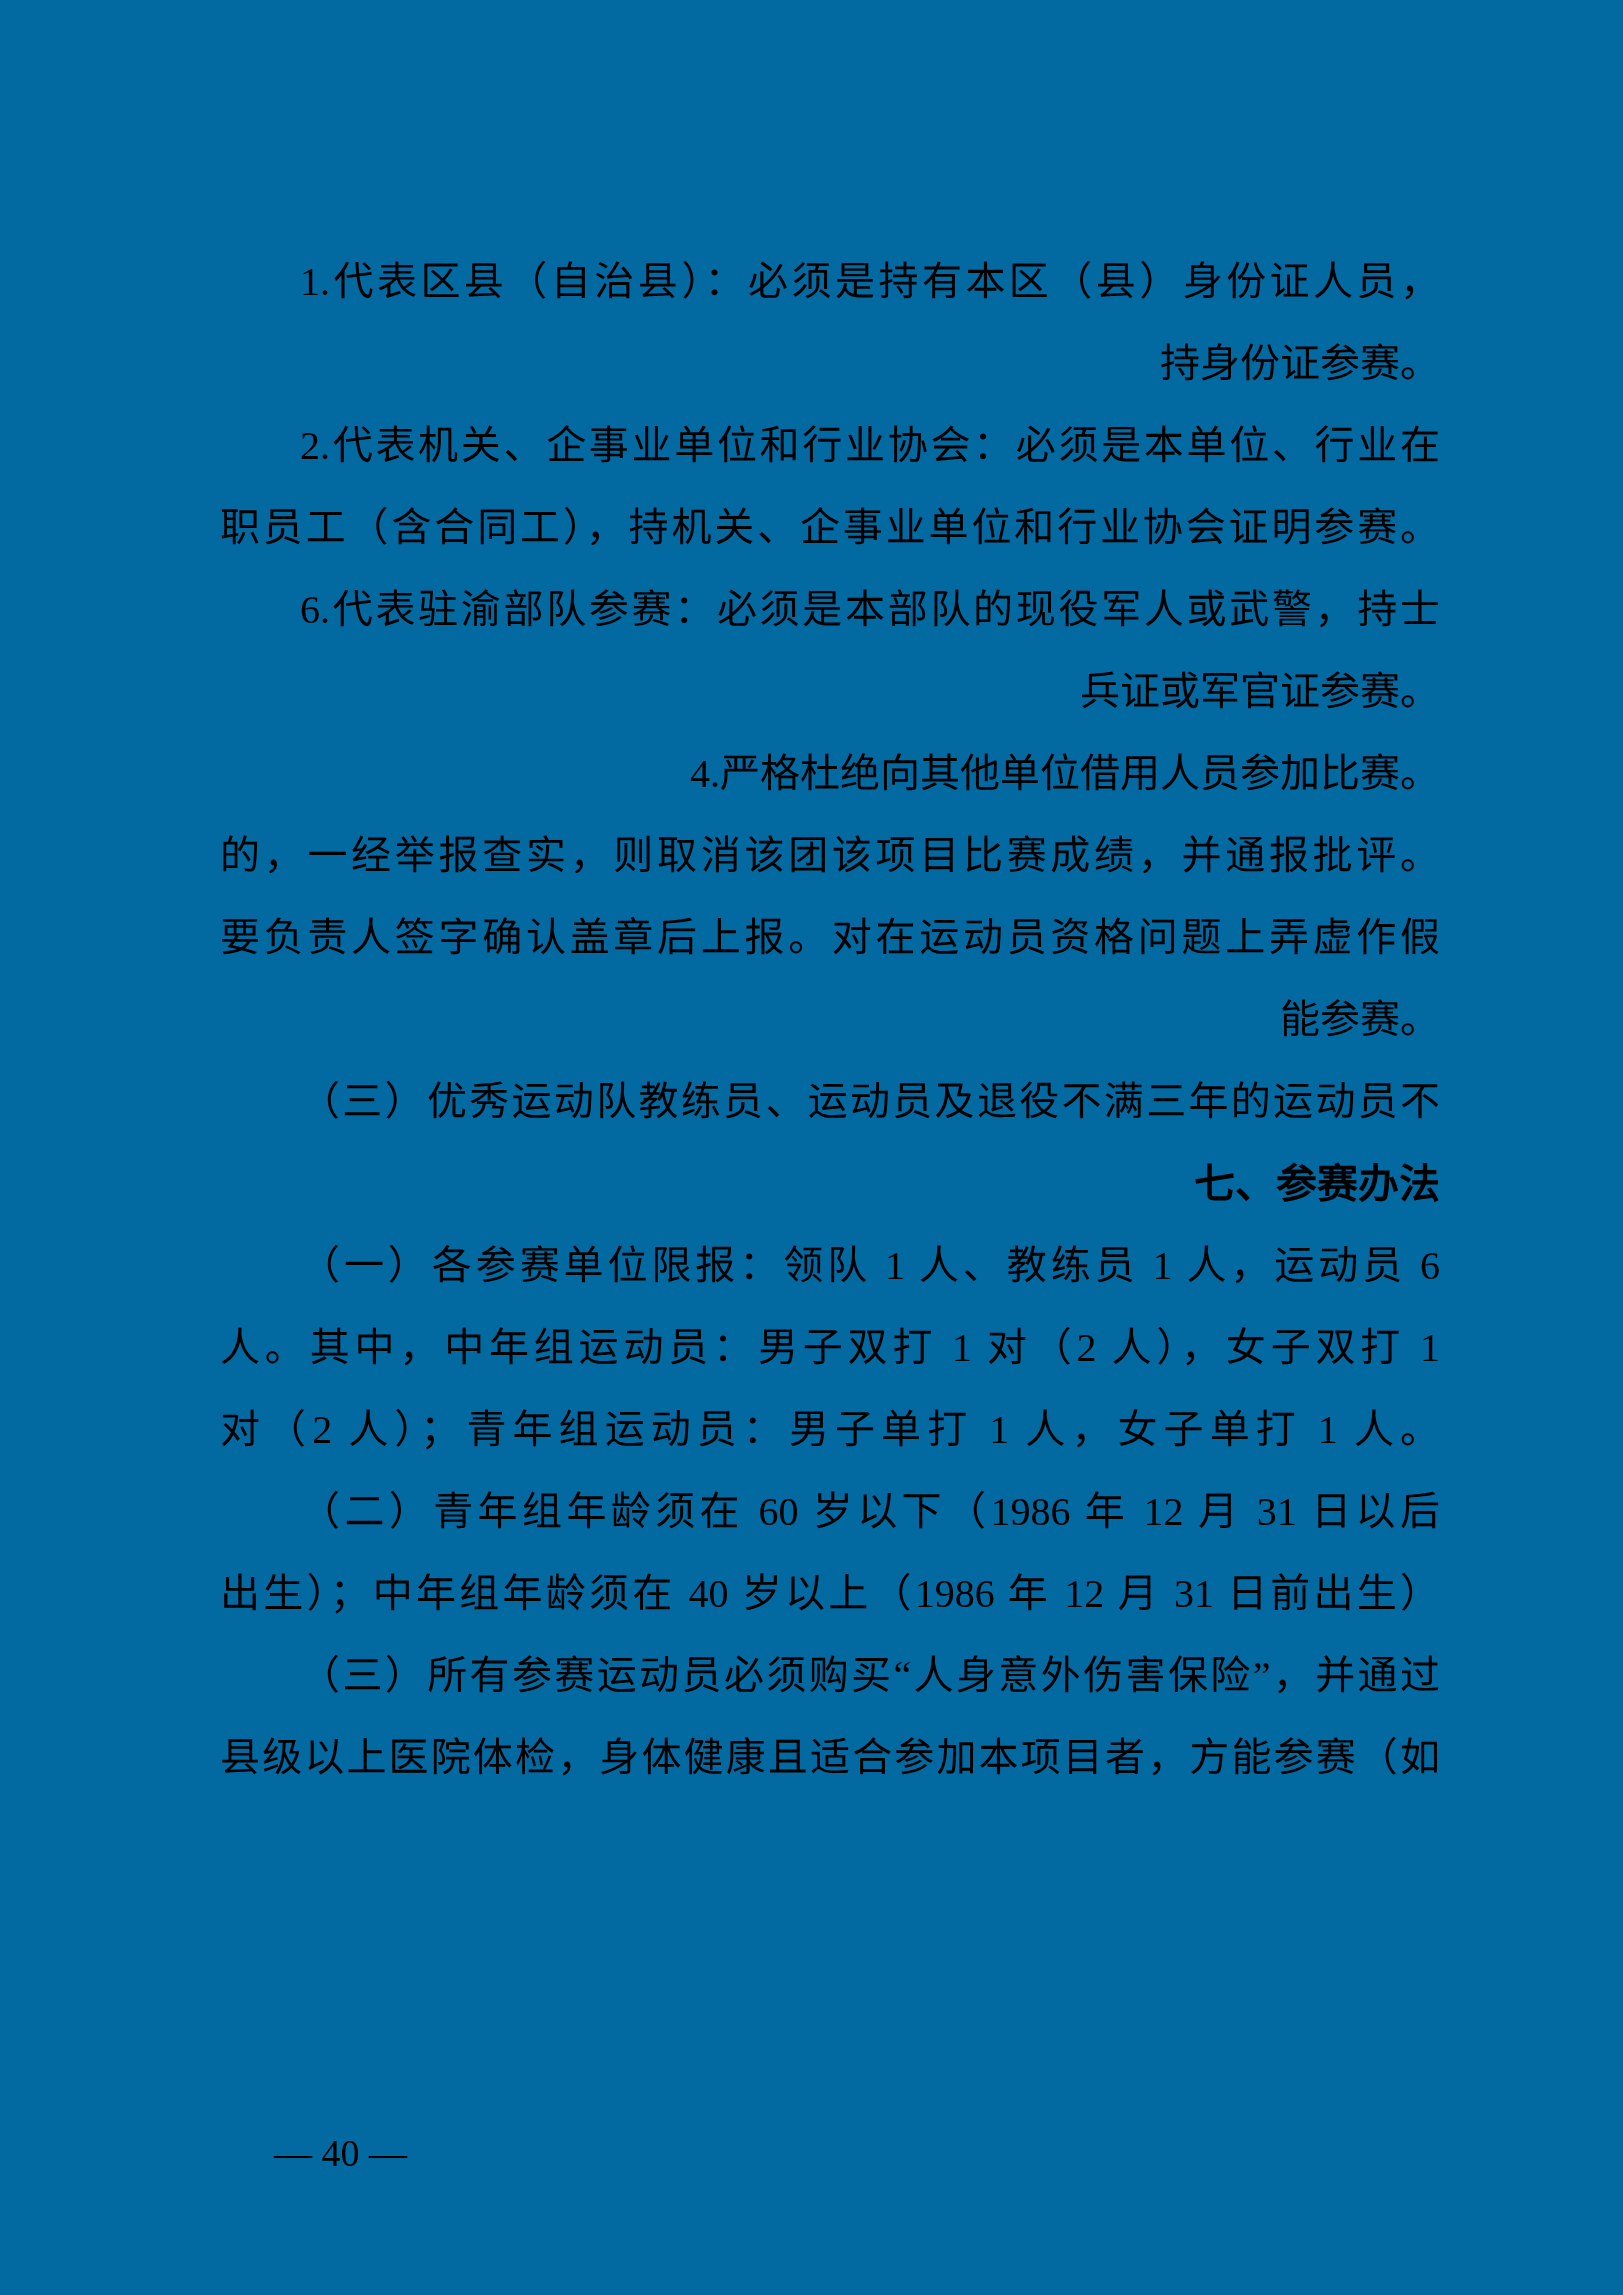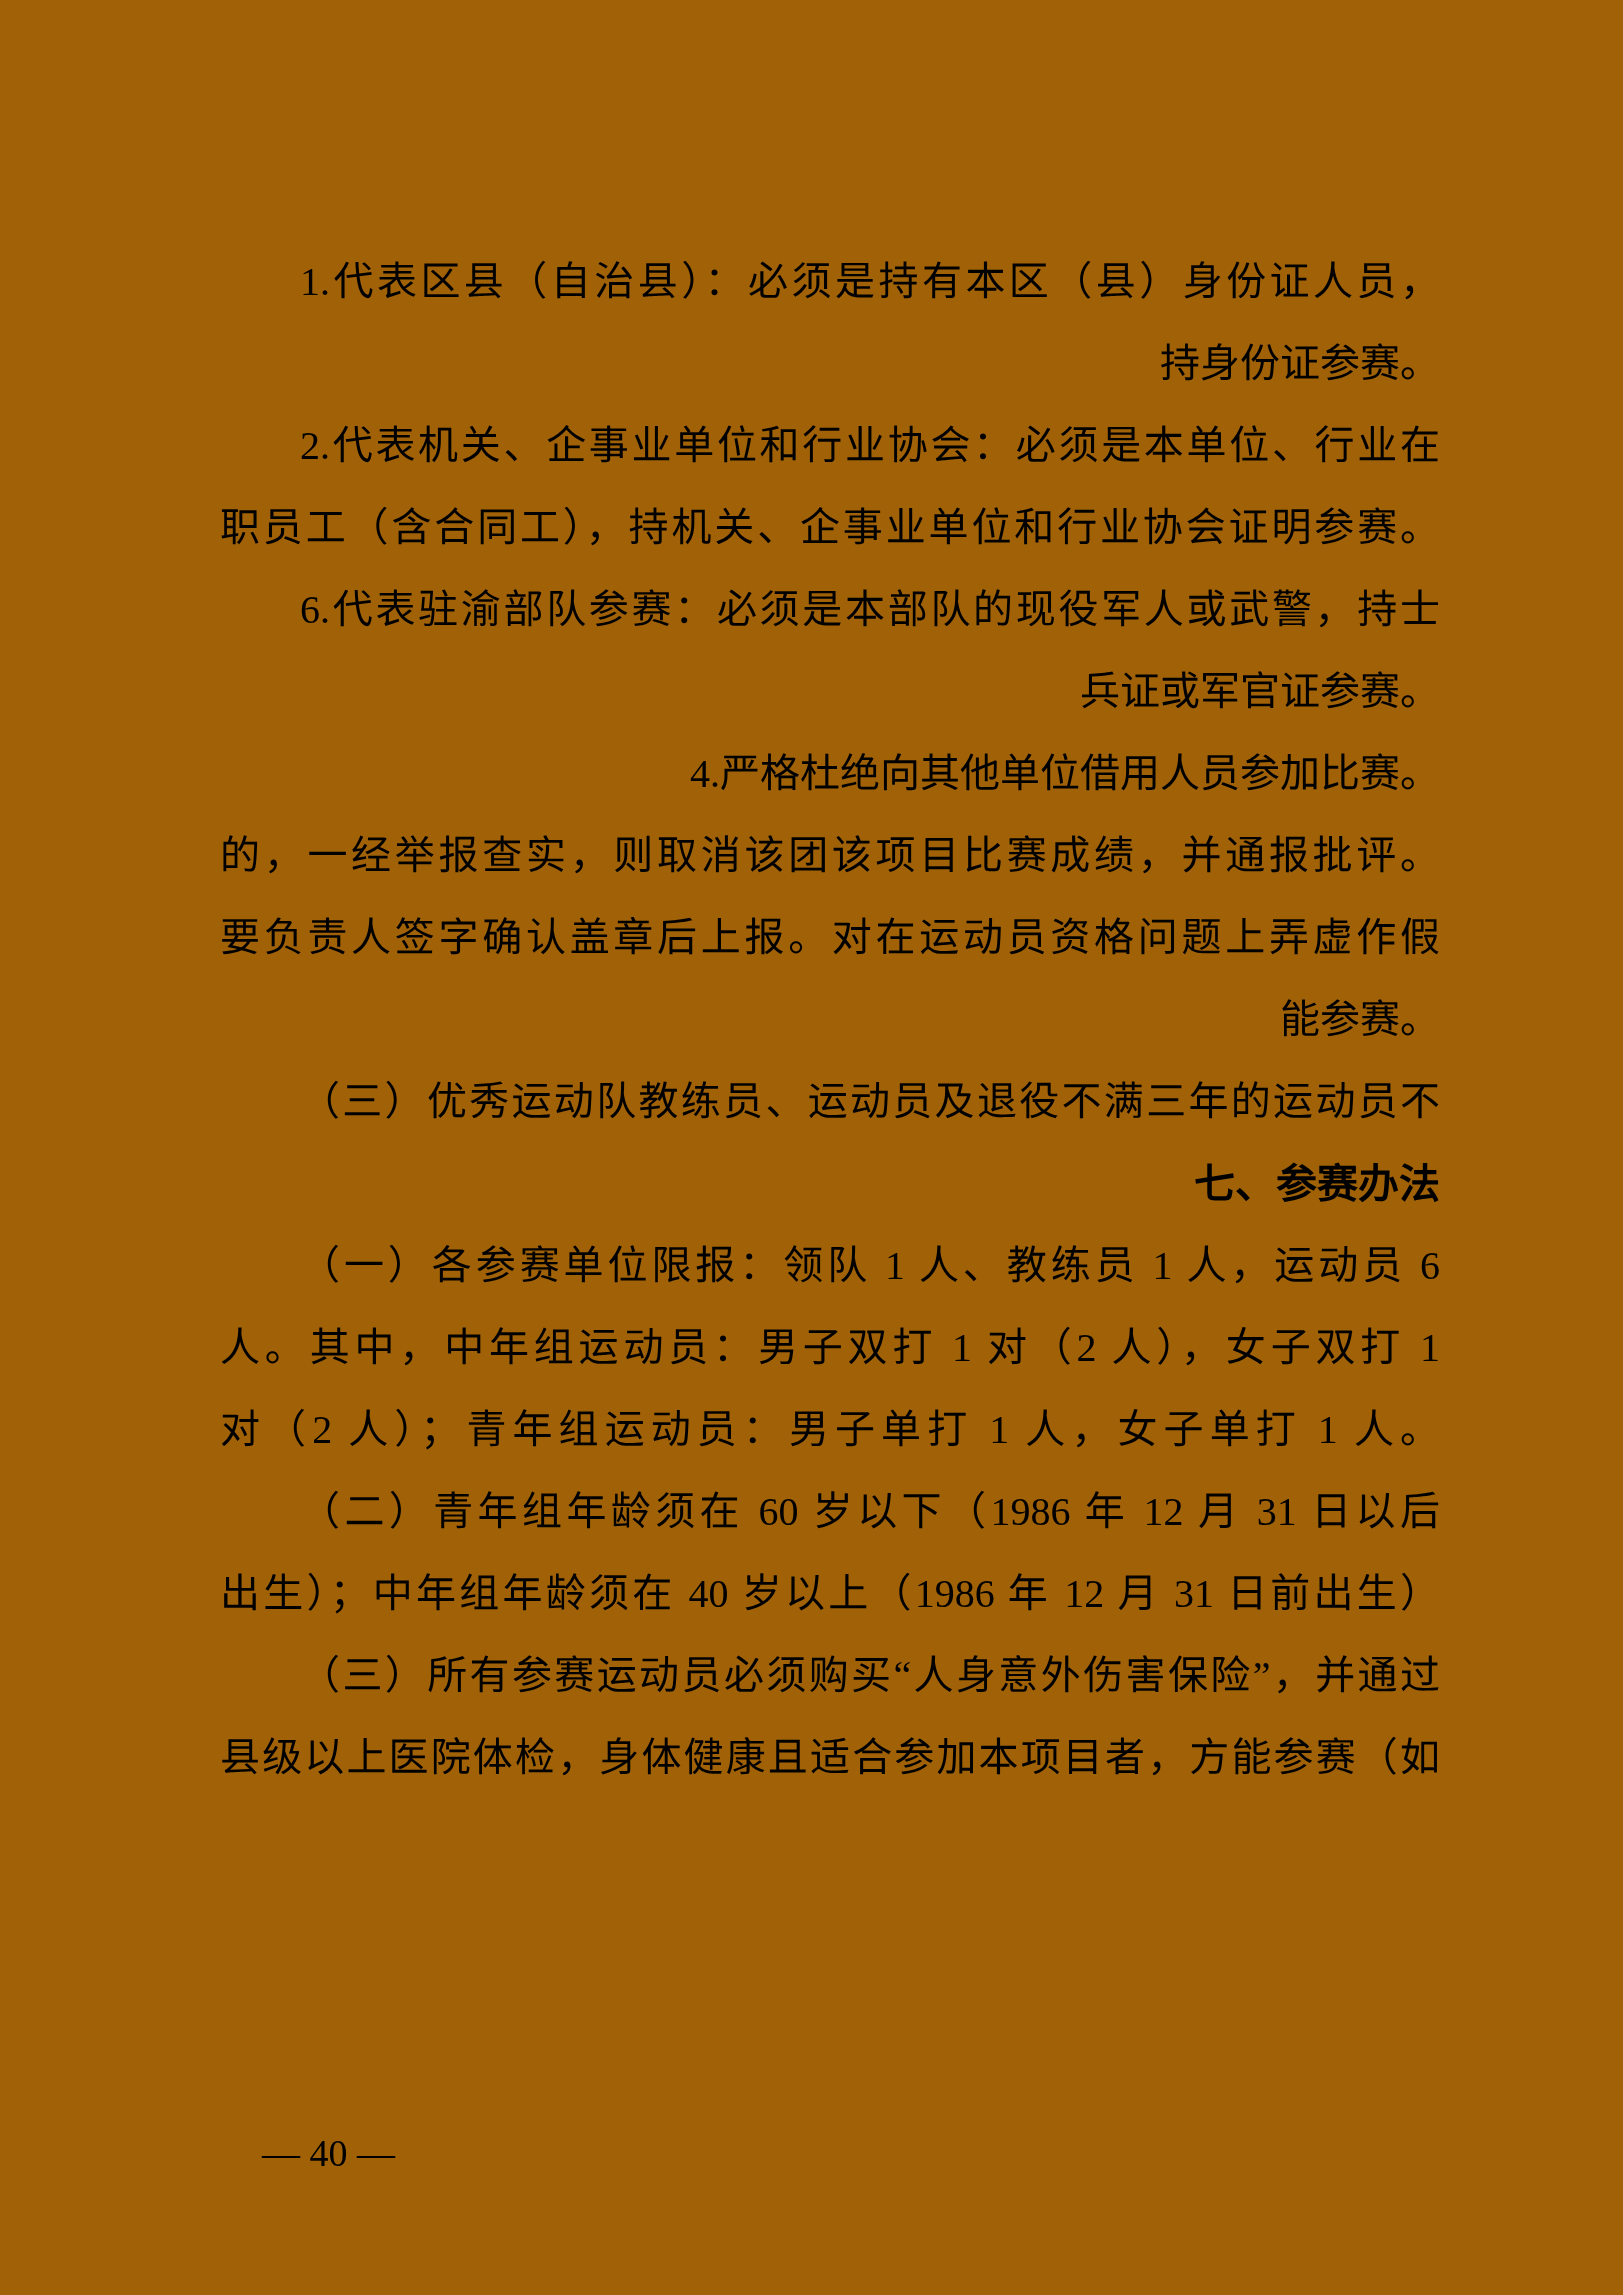--- a/index.html
+++ b/index.html
@@ -4,21 +4,21 @@
 <style>
   html, body {
     margin: 0;
     padding: 0;
     background: #ffffff;
   }
   .page {
     position: relative;
     width: 1623px;
     height: 2295px;
-    background: #a16207;
+    background: #0369a1;
     color: #000000;
     overflow: hidden;
   }
   .doc-body {
     position: absolute;
     left: 220px;
     top: 241px;
     width: 1220px;
   }
   .line {
@@ -37,21 +37,21 @@
     text-align: justify;
     text-align-last: justify;
   }
   .line.heading {
     font-family: "Liberation Sans", "DejaVu Sans", sans-serif;
     font-weight: 700;
     font-size: 41px;
   }
   .footer {
     position: absolute;
-    left: 224px;
+    left: 236px;
     top: 2030px;
     height: 82px;
     line-height: 82px;
     font-size: 38px;
     font-family: "Liberation Serif", "DejaVu Serif", serif;
     color: #000000;
     white-space: pre;
   }
 </style>
 </head>

